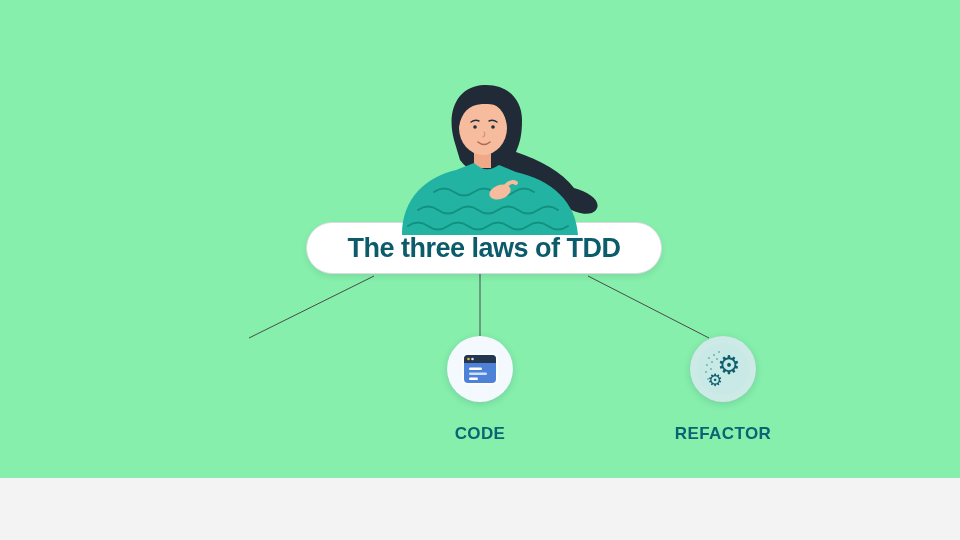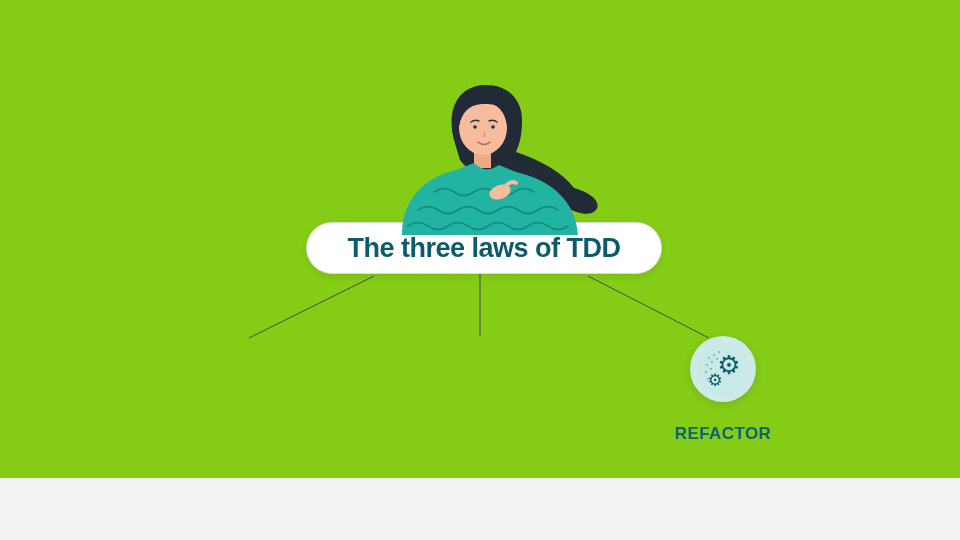--- a/index.html
+++ b/index.html
@@ -1,19 +1,19 @@
 <!DOCTYPE html>
 <html><head>
 <meta charset="utf-8">
 <style>
   html,body{margin:0;padding:0;background:#e9e9e9;}
   .slide{
     position:relative;
     width:960px;height:540px;
-    background:#84cc16;
+    background:#86efac;
     overflow:hidden;
     font-family:"Liberation Sans", sans-serif;
     margin:0 auto;
   }
   .footer-band{
     position:absolute;left:0;top:478px;width:960px;height:62px;
     background:#f3f3f4;
   }
   .connectors{
     position:absolute;left:0;top:0;width:960px;height:540px;
@@ -105,20 +105,35 @@
     <path d="M68 130 q 10 -7 20 0 q 10 7 20 0 q 10 -7 20 0 q 10 7 20 0 q 10 -7 20 0 q 10 7 20 0 q 10 -7 20 0" stroke="#12917f" stroke-width="2" fill="none" stroke-linecap="round"></path>
     <path d="M58 146 q 10 -7 20 0 q 10 7 20 0 q 10 -7 20 0 q 10 7 20 0 q 10 -7 20 0 q 10 7 20 0 q 10 -7 20 0 q 10 7 20 0" stroke="#12917f" stroke-width="2" fill="none" stroke-linecap="round"></path>
 
     <g transform="rotate(-20 150 112)">
       <ellipse cx="150" cy="112" rx="11" ry="7" fill="#f7bb9d"></ellipse>
       <path d="M158 108 q 7 -3 10 1" stroke="#f7bb9d" stroke-width="4" fill="none" stroke-linecap="round"></path>
     </g>
   </svg>
 
 
+  <div class="node node-code">
+    <div class="icon-circle">
+      <svg width="66" height="66" viewBox="0 0 66 66" xmlns="http://www.w3.org/2000/svg">
+        <rect x="15.5" y="17.5" width="35" height="31" rx="5" fill="#ffffff"></rect>
+        <rect x="17" y="19" width="32" height="28" rx="4" fill="#4d82d8"></rect>
+        <path d="M17 23 a4 4 0 0 1 4 -4 h24 a4 4 0 0 1 4 4 v4 H17 Z" fill="#223750"></path>
+        <circle cx="21.5" cy="23" r="1.3" fill="#f4b220"></circle>
+        <circle cx="25.5" cy="23" r="1.3" fill="#ffffff" opacity="0.85"></circle>
+        <rect x="22" y="31.5" width="13" height="2.6" rx="1.3" fill="#ffffff"></rect>
+        <rect x="22" y="36.5" width="18" height="2.6" rx="1.3" fill="#cfe0ff"></rect>
+        <rect x="22" y="41.5" width="9" height="2.6" rx="1.3" fill="#ffffff"></rect>
+      </svg>
+    </div>
+    <div class="node-label">CODE</div>
+  </div>
 
   <div class="node node-refactor">
     <div class="icon-circle">
       <svg width="66" height="66" viewBox="0 0 66 66" xmlns="http://www.w3.org/2000/svg">
         <circle cx="33" cy="33" r="26" fill="#c9e9e6"></circle>
         <g fill="#2a8f8f" opacity="0.55">
           <circle cx="19" cy="22" r="1.1"></circle>
             <circle cx="24" cy="19" r="1.1"></circle>
             <circle cx="29" cy="16" r="1.1"></circle>
           <circle cx="17" cy="29" r="1.1"></circle>

